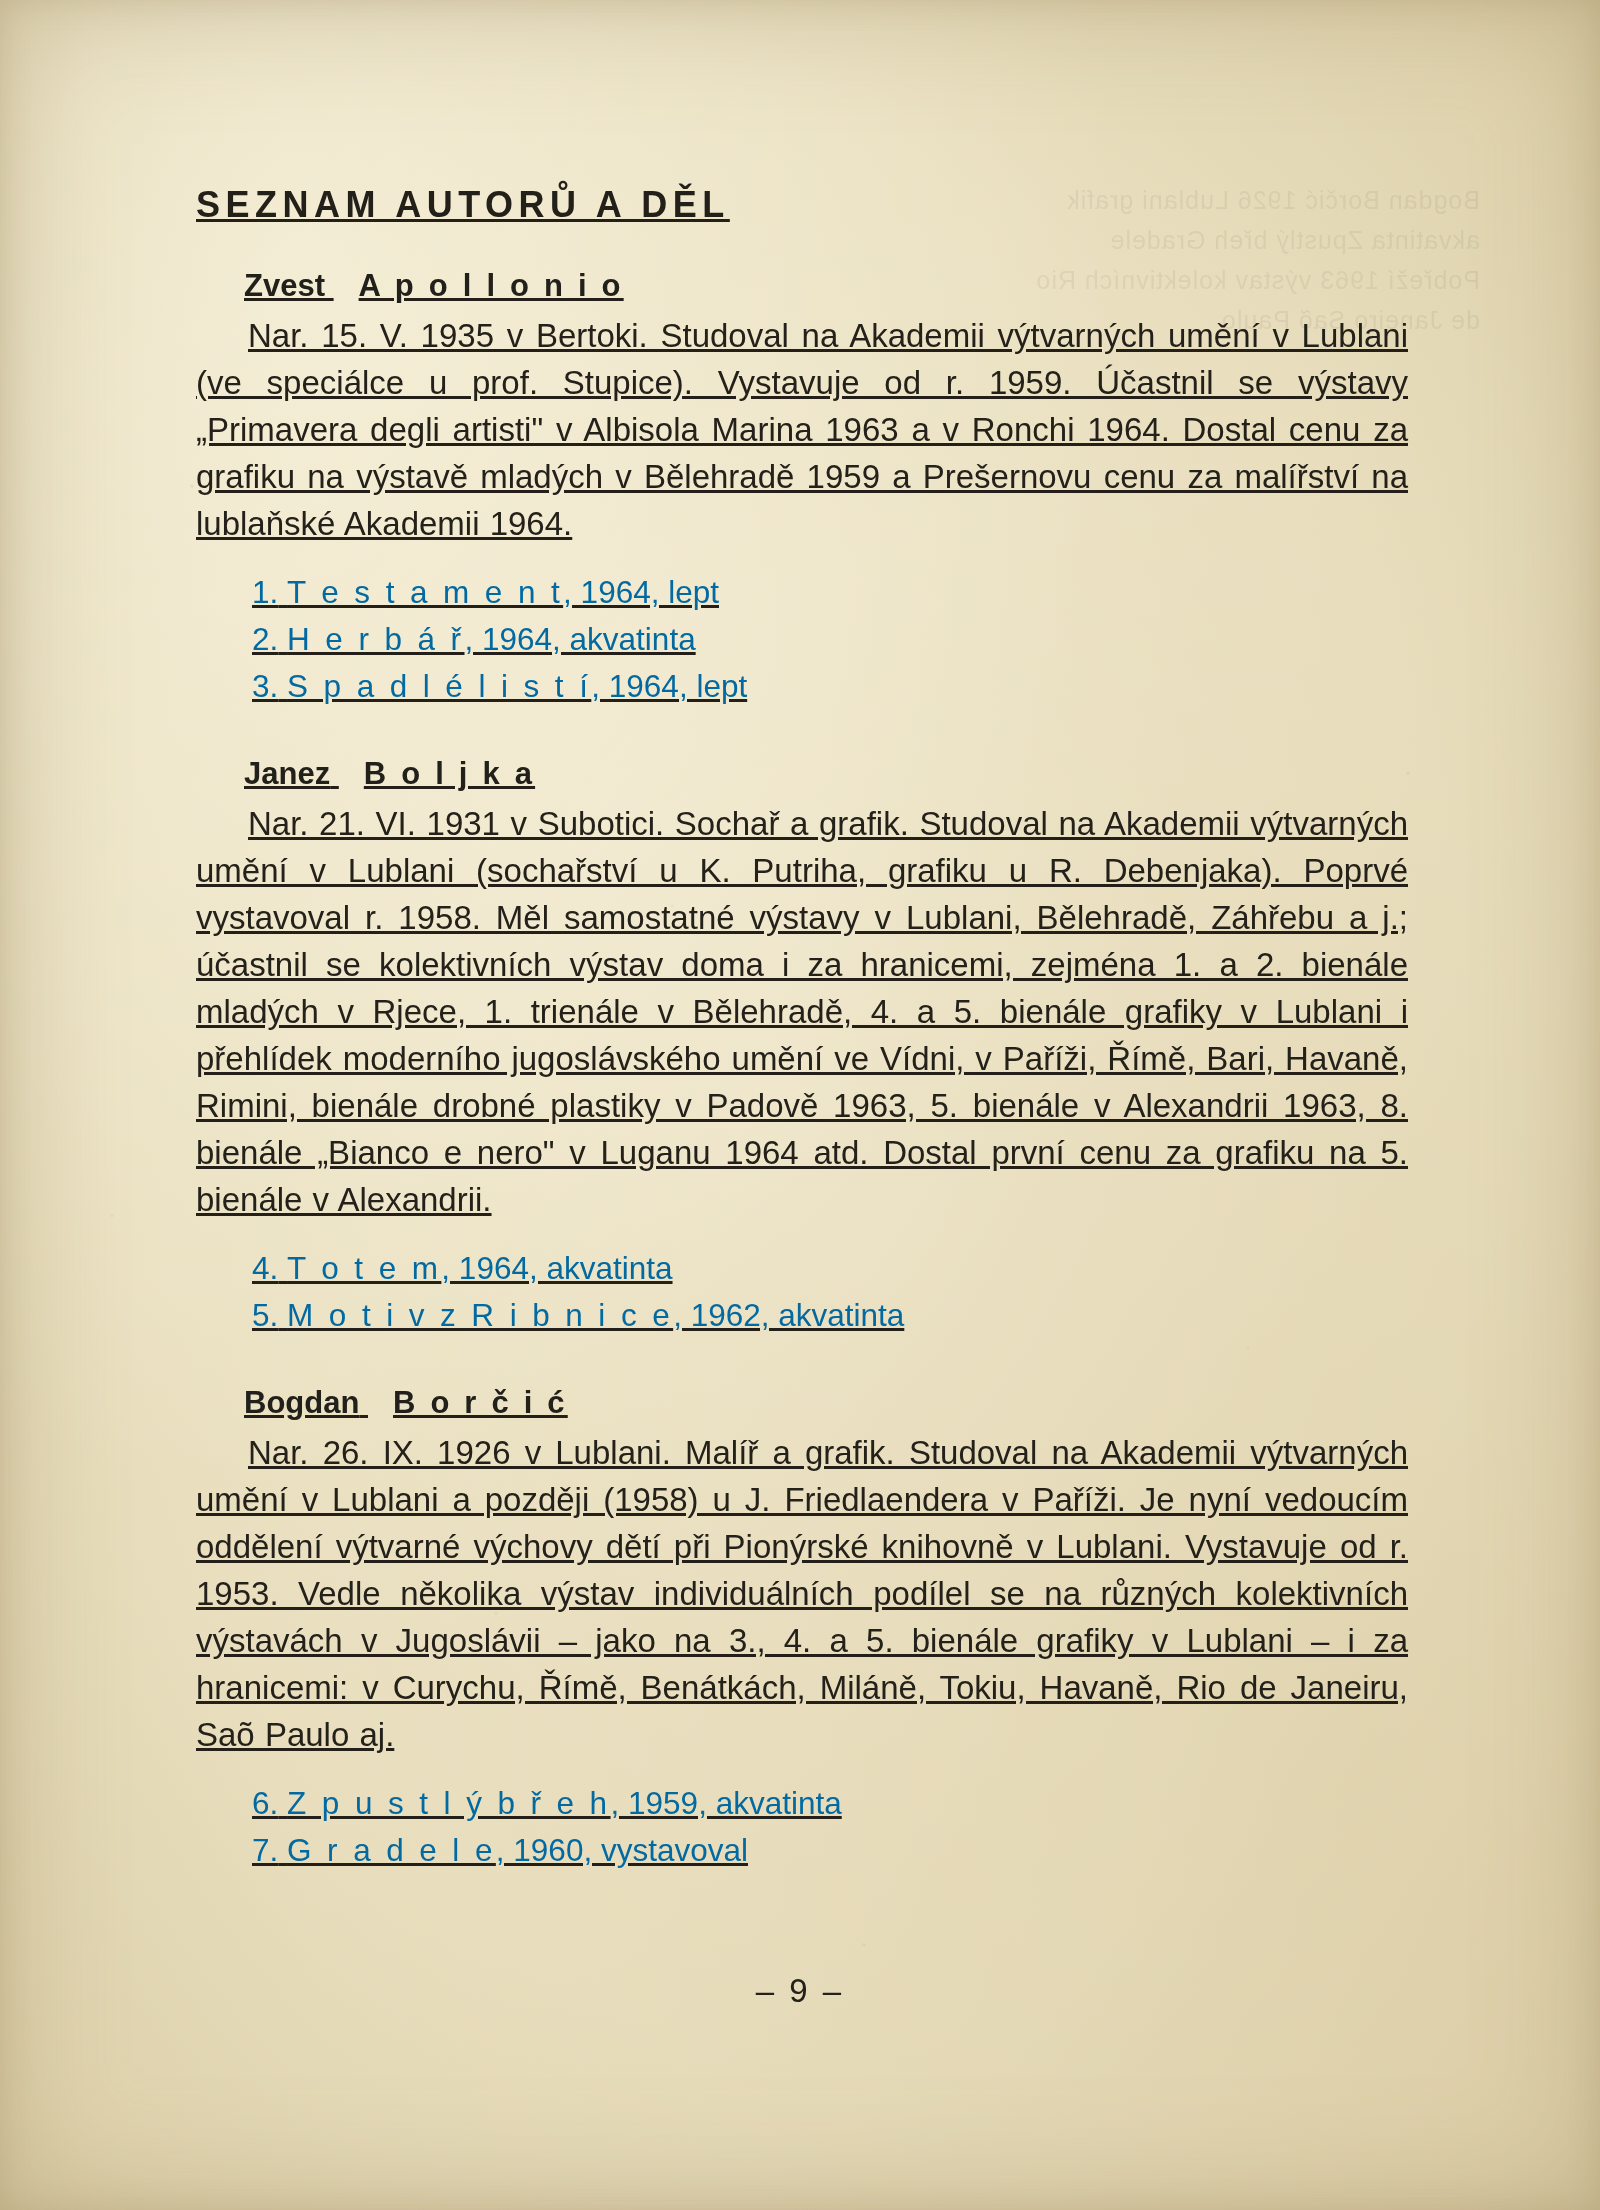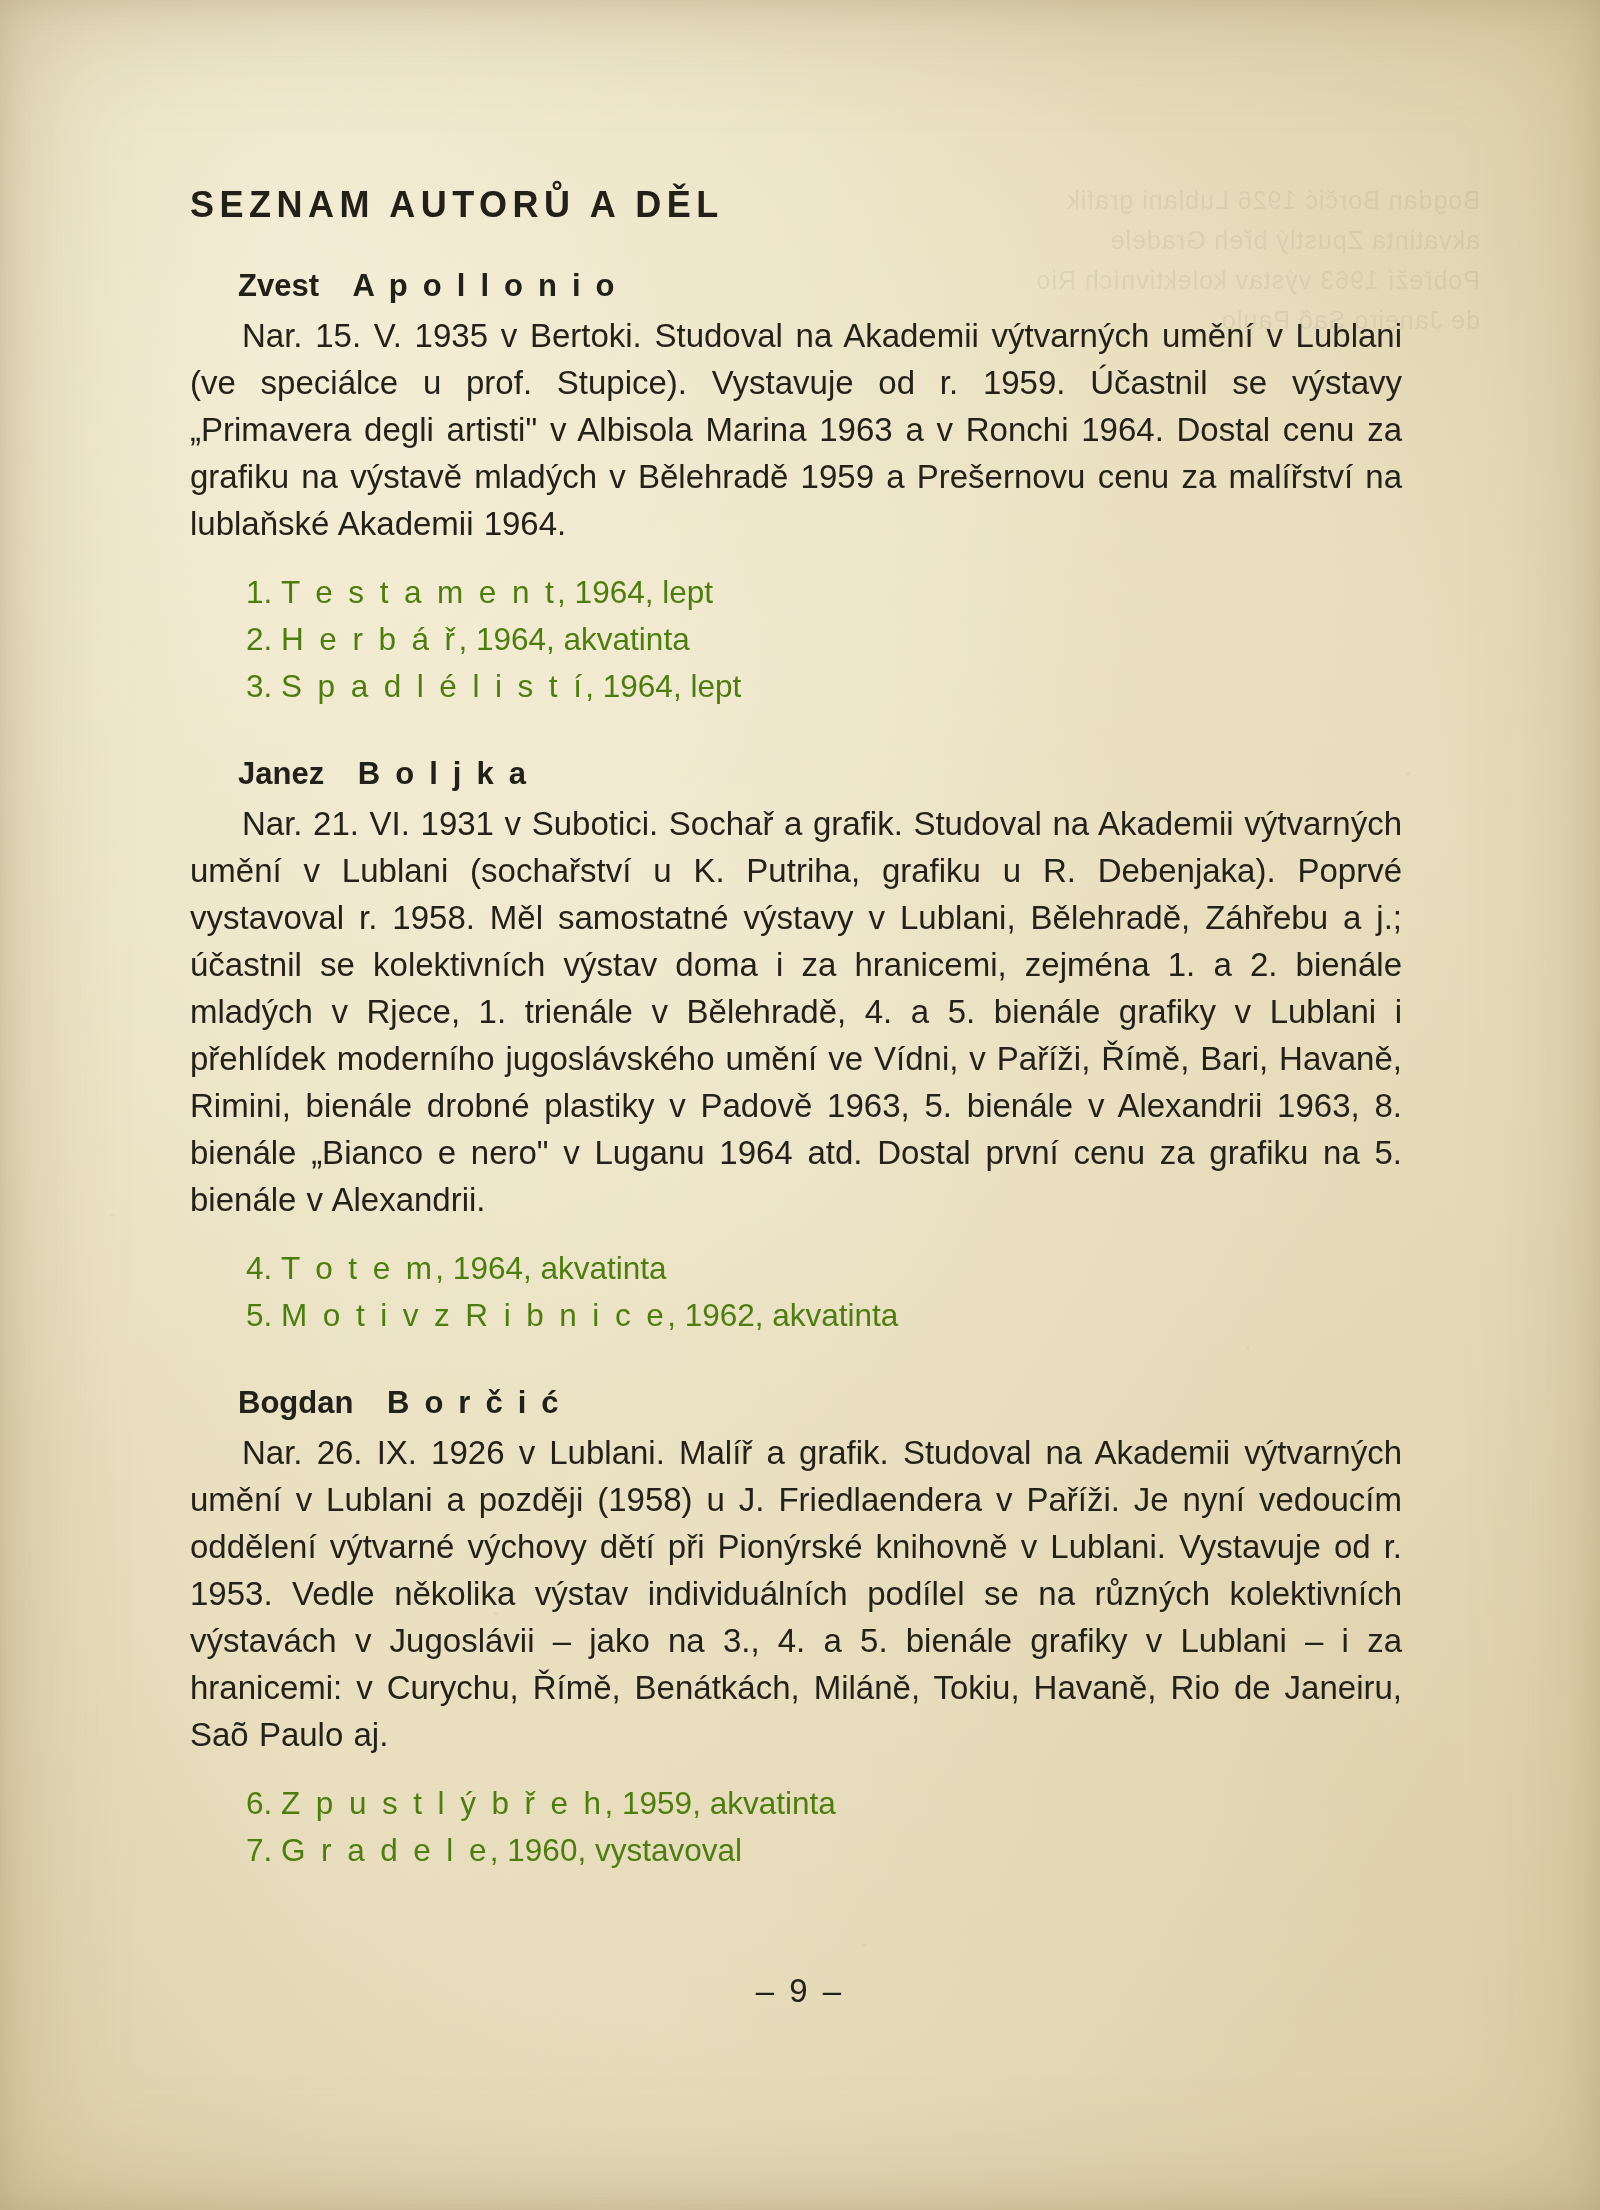--- a/index.html
+++ b/index.html
@@ -64,24 +64,25 @@
   .page {
     position: absolute;
     left: 0;
     top: 0;
     width: 1600px;
     height: 2210px;
     padding: 0;
   }
   .content {
     position: absolute;
-    left: 190px;
+    left: 196px;
     top: 184px;
     width: 1212px;
     color: #241f18;
+    text-decoration: underline;
   }
   .title {
     font-size: 36px;
     font-weight: bold;
     letter-spacing: 5.5px;
     color: #23201a;
     margin: 0 0 42px 0;
   }
   .entry {
     margin-bottom: 0;
@@ -107,21 +108,21 @@
   }
   .works {
     margin: 22px 0 0 0;
     padding: 0;
     list-style: none;
   }
   .works li {
     font-size: 31.5px;
     line-height: 47px;
     margin-left: 56px;
-    color: #4d7c0f;
+    color: #0369a1;
     white-space: nowrap;
   }
   .works li .work-title {
     letter-spacing: 3.4px;
   }
   .gap {
     height: 46px;
   }
   .folio {
     position: absolute;

